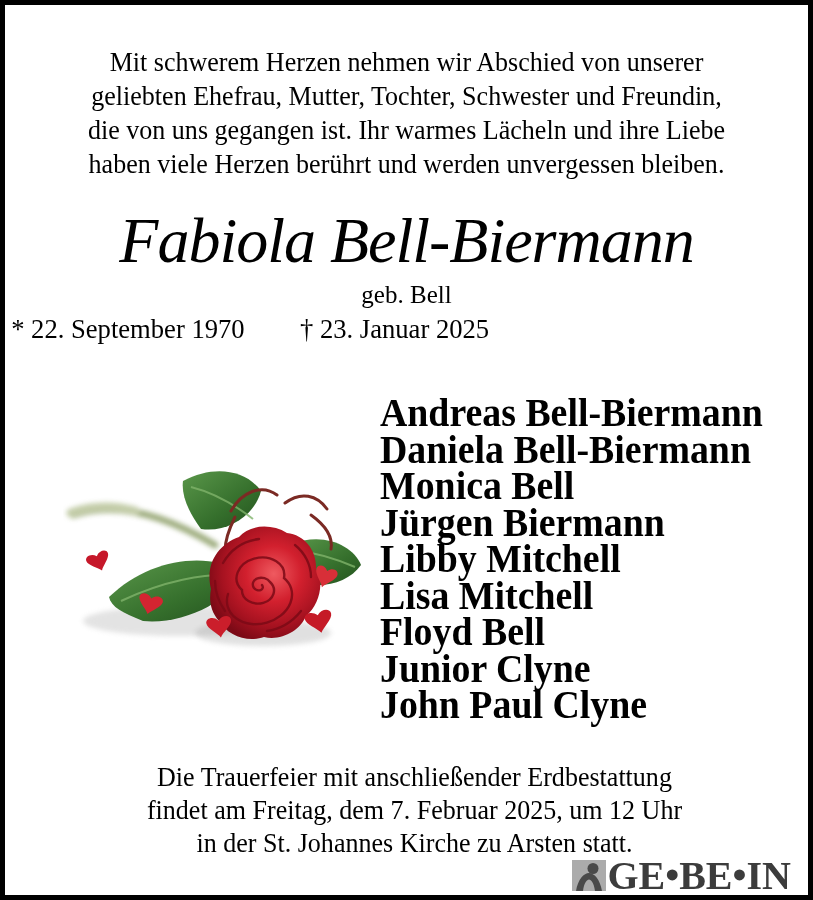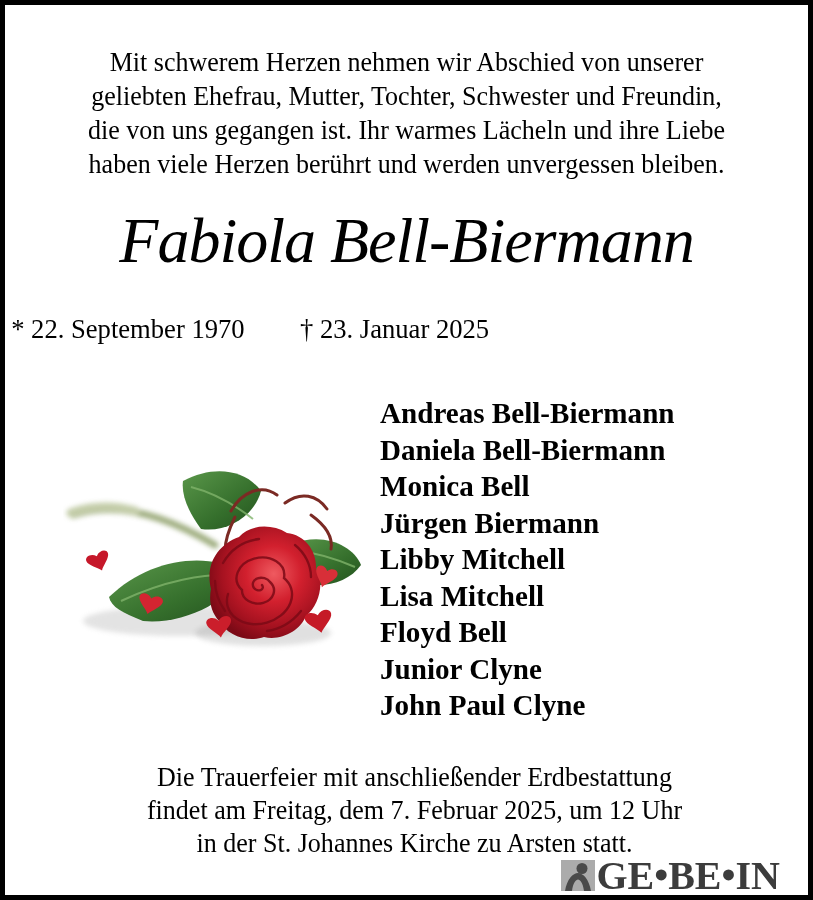--- a/index.html
+++ b/index.html
@@ -20,48 +20,49 @@
   
   .deceased-name{position:absolute;top:200px;left:0;right:0;text-align:center;
     font-weight:normal;font-style:italic;font-size:64px;line-height:72px;
     letter-spacing:-1px;white-space:nowrap;}
   .maiden{position:absolute;top:276px;left:0;right:0;text-align:center;font-size:25px;line-height:28px;}
   .dates{position:absolute;top:308px;left:0;right:0;text-align:left;font-size:28px;line-height:32px;}
   .dates .birth{display:inline-block;margin-right:44px;transform:scaleX(0.95);}
   .dates .death{display:inline-block;transform:scaleX(0.95);}
   
   .mourners{position:absolute;left:375px;top:390px;font-weight:bold;
-    font-size:30px;line-height:36.5px;}
+    font-size:39px;line-height:36.5px;}
   .mourners .mourner{transform:scaleX(0.97);transform-origin:0 50%;white-space:nowrap;}
   
   .rose-wrap{position:absolute;left:58px;top:448px;width:300px;height:212px;}
   
   .closing{position:absolute;top:755px;left:0;right:0;text-align:center;
     font-size:28px;line-height:33px;margin-left:16px;}
   .closing .line{transform:scaleX(0.93);transform-origin:50% 50%;white-space:nowrap;}
   
-  .logo{position:absolute;right:20px;bottom:-5px;background:#fff;
+  .logo{position:absolute;right:9px;bottom:-5px;background:#fff;
     display:flex;align-items:flex-end;padding:6px 8px 7px 12px;}
   .logo-text{font-family:"Liberation Serif",serif;font-weight:bold;
     font-size:40px;line-height:34px;color:#3c3c3c;white-space:nowrap;}
   .logo-icon{display:block;}
 </style>
 </head>
 <body>
 
 <div class="notice">
 
   <div class="opening">
     <div class="line">Mit schwerem Herzen nehmen wir Abschied von unserer</div>
     <div class="line">geliebten Ehefrau, Mutter, Tochter, Schwester und Freundin,</div>
     <div class="line">die von uns gegangen ist. Ihr warmes Lächeln und ihre Liebe</div>
     <div class="line">haben viele Herzen berührt und werden unvergessen bleiben.</div>
   </div>
 
   <div class="deceased-name">Fabiola Bell-Biermann</div>
+  <div class="maiden">geb. Bell</div>
   <div class="dates">
     <span class="birth">* 22. September 1970</span><span class="death">† 23. Januar 2025</span>
   </div>
 
   <div class="rose-wrap">
     <svg width="300" height="212" viewBox="0 0 300 212" role="img" aria-label="Rote Rose mit herzförmigen Blütenblättern">
       <defs>
         <radialGradient id="bloomGrad" cx="58%" cy="42%" r="62%">
           <stop offset="0%" stop-color="#ef5a60"></stop>
           <stop offset="40%" stop-color="#d2202e"></stop>

